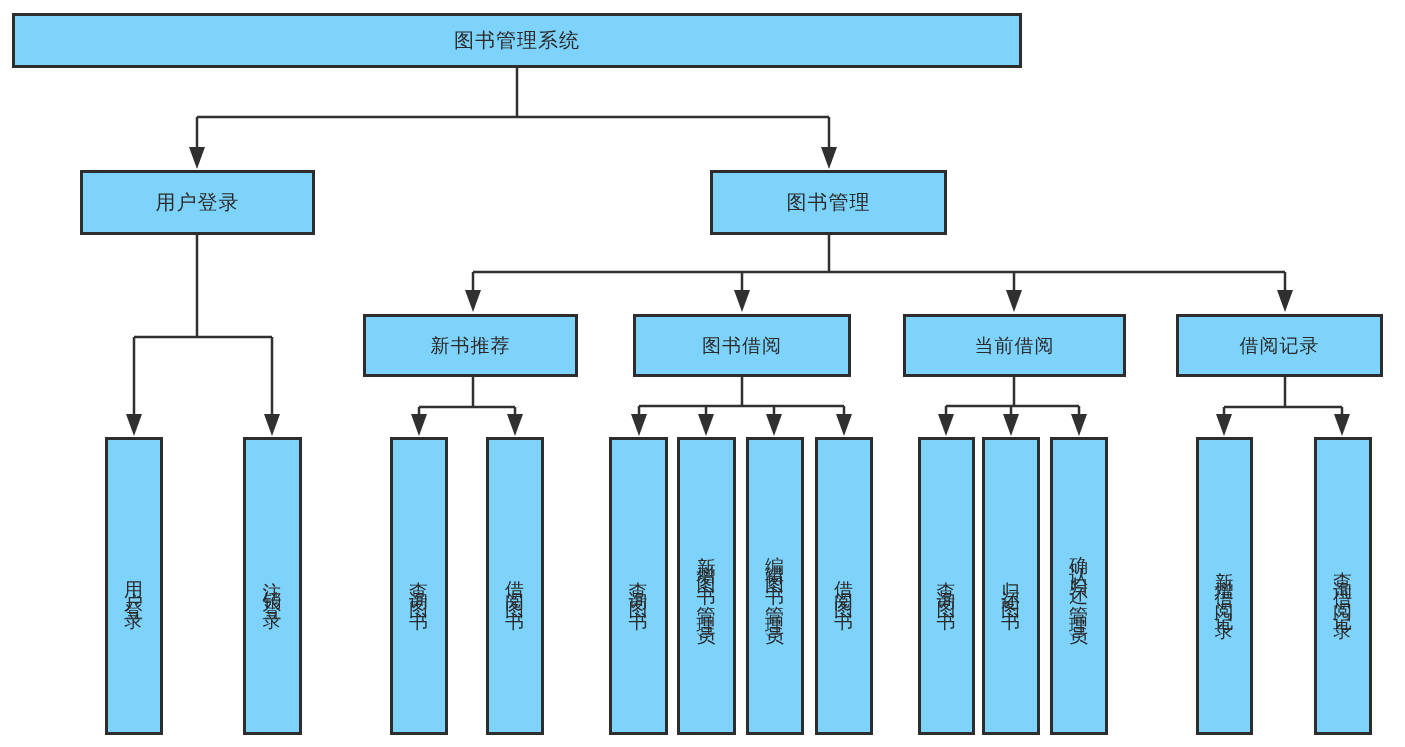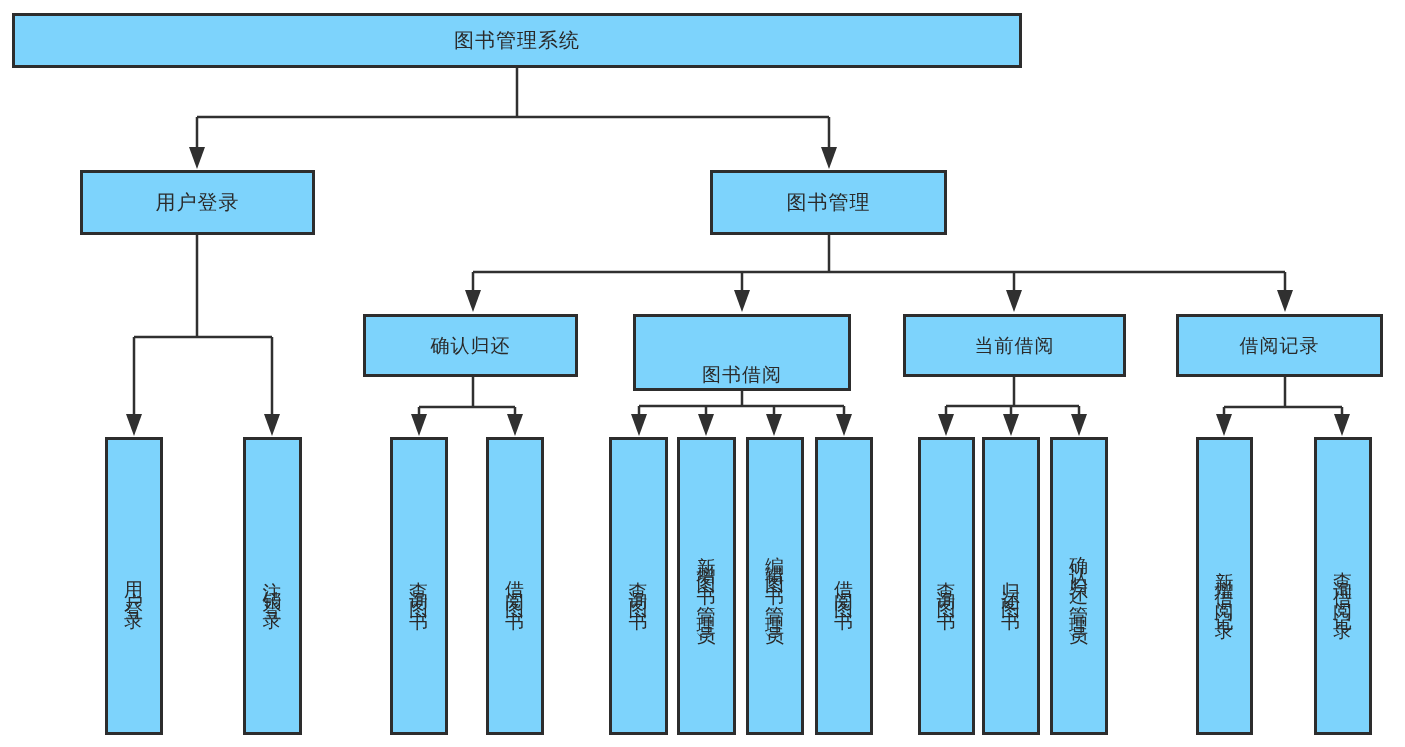--- a/index.html
+++ b/index.html
@@ -20,21 +20,21 @@
     writing-mode:vertical-rl;text-orientation:mixed;
     font-size:19px;letter-spacing:10px;line-height:1;white-space:nowrap;
   }
   
   #n-root{left:12px;top:13px;width:1010px;height:55px;}
   
   #n-user-login{left:80px;top:170px;width:235px;height:65px;}
   #n-book-mgmt{left:710px;top:170px;width:237px;height:65px;}
   
   #n-rec{left:363px;top:314px;width:215px;height:63px;}
-  #n-bb{left:633px;top:314px;width:218px;height:77px;align-items:flex-end;}
+  #n-bb{left:633px;top:314px;width:218px;height:63px;}
   #n-cb{left:903px;top:314px;width:223px;height:63px;}
   #n-br{left:1176px;top:314px;width:207px;height:63px;}
   
   .v-node{top:437px;width:58px;height:298px;}
   #n-a1{left:105px;} #n-a2{left:243px;width:59px;}
   #n-b1{left:390px;} #n-b2{left:486px;}
   #n-c1{left:609px;width:59px;} #n-c2{left:677px;width:59px;}
   #n-c3{left:746px;} #n-c4{left:815px;}
   #n-d1{left:918px;width:57px;} #n-d2{left:982px;} #n-d3{left:1050px;}
   #n-e1{left:1196px;width:57px;} #n-e2{left:1314px;}
@@ -93,21 +93,21 @@
   </div>
 
   <div class="node" id="n-user-login">
     <span class="h-label">用户登录</span>
   </div>
   <div class="node" id="n-book-mgmt">
     <span class="h-label">图书管理</span>
   </div>
 
   <div class="node lv3" id="n-rec">
-    <span class="h-label">确认归还</span>
+    <span class="h-label">新书推荐</span>
   </div>
   <div class="node lv3" id="n-bb">
     <span class="h-label">图书借阅</span>
   </div>
   <div class="node lv3" id="n-cb">
     <span class="h-label">当前借阅</span>
   </div>
   <div class="node lv3" id="n-br">
     <span class="h-label">借阅记录</span>
   </div>

